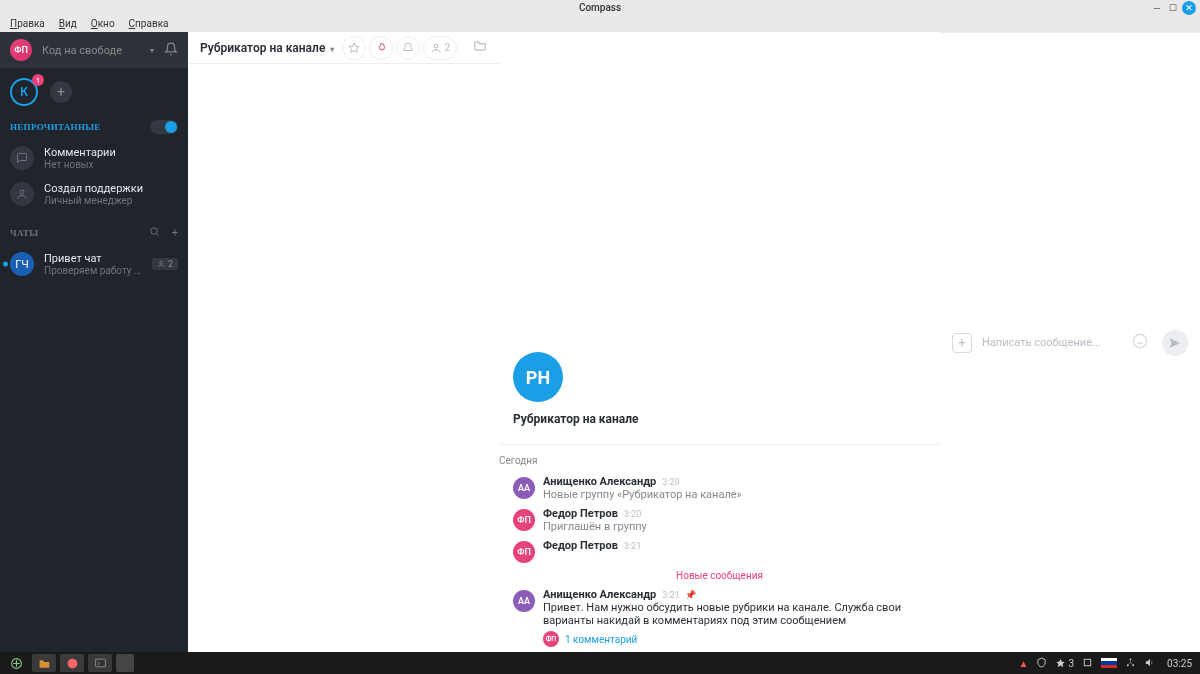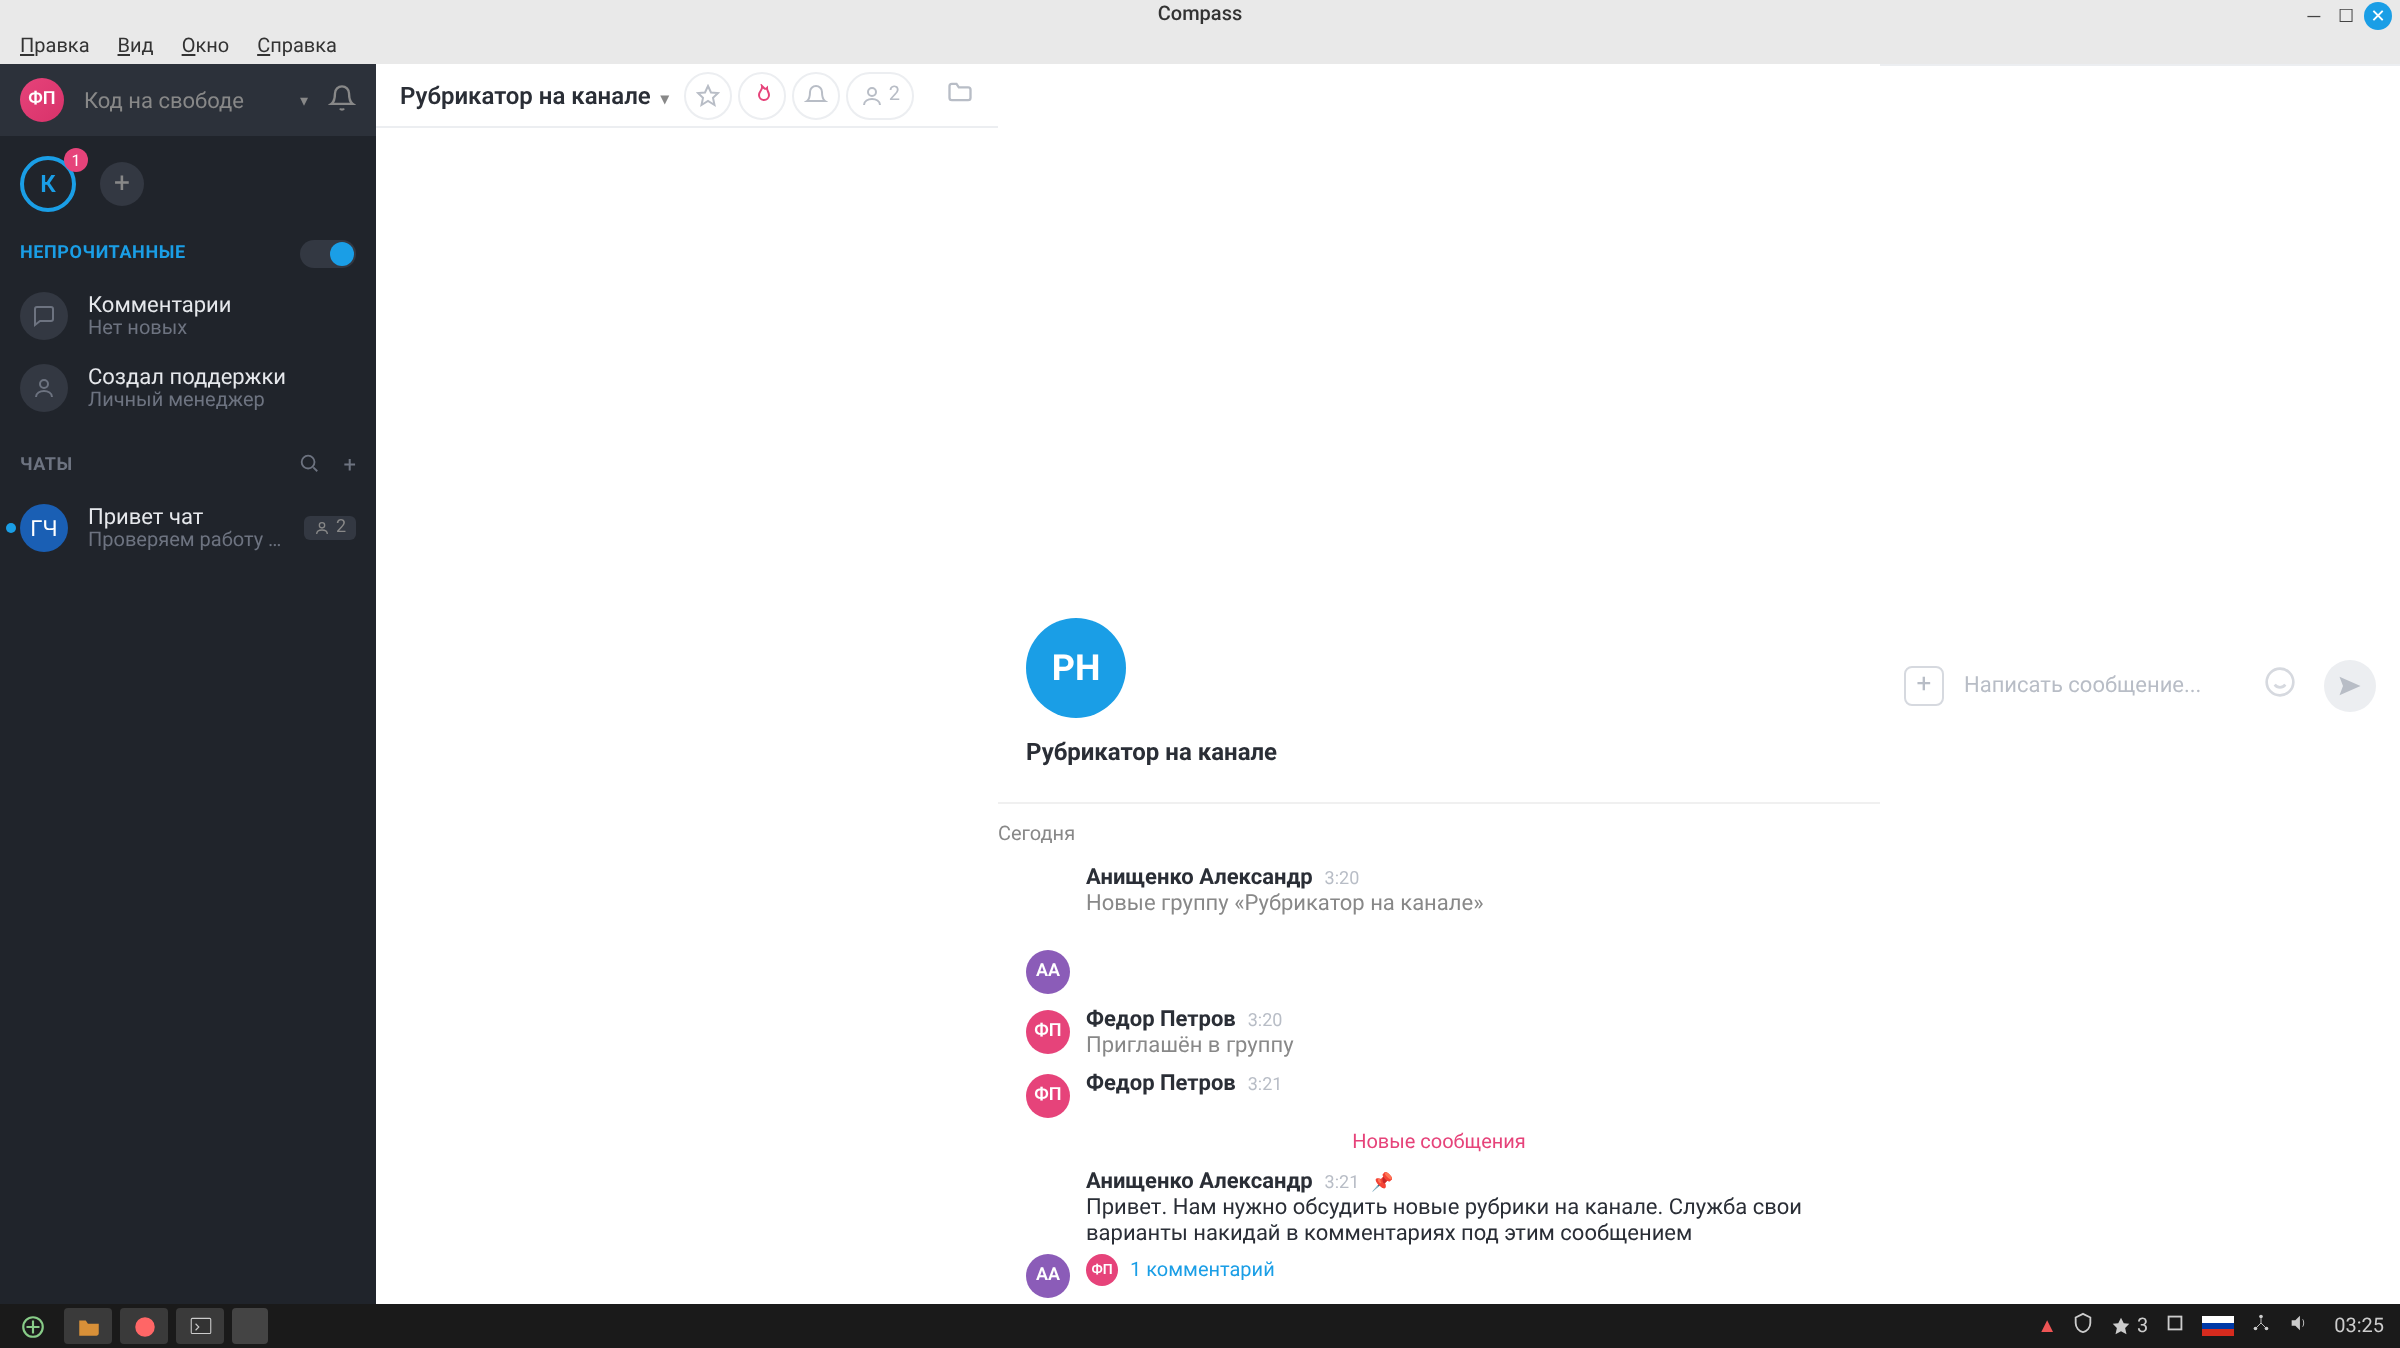--- a/index.html
+++ b/index.html
@@ -31,21 +31,21 @@
 .bell-icon { color:#888; }
 .side-top .chev { font-size:8px; color:#888; margin-left:-6px; }
 
 .workspaces { padding:10px 10px 8px 10px; display:flex; gap:12px; align-items:center; position:relative; }
 .ws-badge-wrap { position:relative; }
 .ws-circle { width:28px; height:28px; border-radius:50%; border:2px solid #1a9ee6; display:flex; align-items:center; justify-content:center; font-size:12px; font-weight:600; color:#1a9ee6; }
 .ws-count { position:absolute; top:-4px; right:-6px; background:#e6437a; color:#fff; font-size:8px; width:12px; height:12px; border-radius:50%; display:flex; align-items:center; justify-content:center; }
 .ws-add { width:22px; height:22px; border-radius:50%; background:#333842; display:flex; align-items:center; justify-content:center; color:#888; font-size:14px; }
 
 .sec-header { padding:6px 10px; display:flex; align-items:center; justify-content:space-between; }
-.sec-label { font-size:9px; font-weight:700; color:#1a9ee6; letter-spacing:.3px; }
+.sec-label { font-size:9px; font-weight:700; color:#1a9ee6; letter-spacing:.3px;font-family:Liberation Serif, serif; }
 .sec-label.muted { color:#6d7380; }
 .toggle { width:28px; height:14px; background:#333842; border-radius:7px; position:relative; }
 .toggle .knob { width:12px; height:12px; border-radius:50%; background:#1a9ee6; position:absolute; right:1px; top:1px; }
 
 .side-item { display:flex; gap:10px; padding:6px 10px; align-items:center; cursor:pointer; }
 .side-ico { width:24px; height:24px; border-radius:50%; background:#333842; display:flex; align-items:center; justify-content:center; color:#6d7380; font-size:11px; }
 .side-item .txt { flex:1; min-width:0; }
 .side-item .t1 { font-size:11px; color:#e6e8ec; }
 .side-item .t2 { font-size:10px; color:#6d7380; white-space:nowrap; overflow:hidden; text-overflow:ellipsis; }
 .side-item .badge { font-size:9px; color:#888; display:flex; align-items:center; gap:3px; background:#333842; padding:1px 5px; border-radius:3px; }
@@ -69,21 +69,21 @@
 
 .chat-scroll { flex:1; overflow:auto; display:flex; flex-direction:column; }
 .chat-intro { margin-top:auto; padding:20px 14px 8px 14px; }
 .intro-avatar { width:50px; height:50px; border-radius:50%; background:#1a9ee6; display:flex; align-items:center; justify-content:center; color:#fff; font-weight:700; font-size:18px; }
 .intro-title { margin-top:10px; font-size:12px; font-weight:700; color:#2a2e36; }
 
 .date-sep { text-align:left; font-size:10px; color:#888; padding:10px 0 6px 0; border-top:1px solid #f0f0f0; margin-top:10px; }
 
 .msg { display:flex; gap:8px; padding:3px 14px; }
 .msg-av { width:22px; height:22px; border-radius:50%; display:flex; align-items:center; justify-content:center; color:#fff; font-size:9px; font-weight:600; flex-shrink:0; margin-top:2px; }
-.av-aa { background:#8b5cb8;margin-top:43px; }
+.av-aa { background:#8b5cb8; }
 .av-fp { background:#e6437a; }
 .msg-body { flex:1; min-width:0; }
 .msg-head { display:flex; align-items:baseline; gap:6px; }
 .msg-name { font-size:11px; font-weight:700; color:#2a2e36; }
 .msg-time { font-size:9px; color:#b8bdc6; }
 .msg-pin { color:#b8bdc6; font-size:9px; }
 .msg-text { font-size:11px; color:#888; }
 .msg-text.normal { color:#2a2e36; }
 
 .new-sep { text-align:center; font-size:10px; color:#e6437a; padding:4px 11px; position:relative; }

